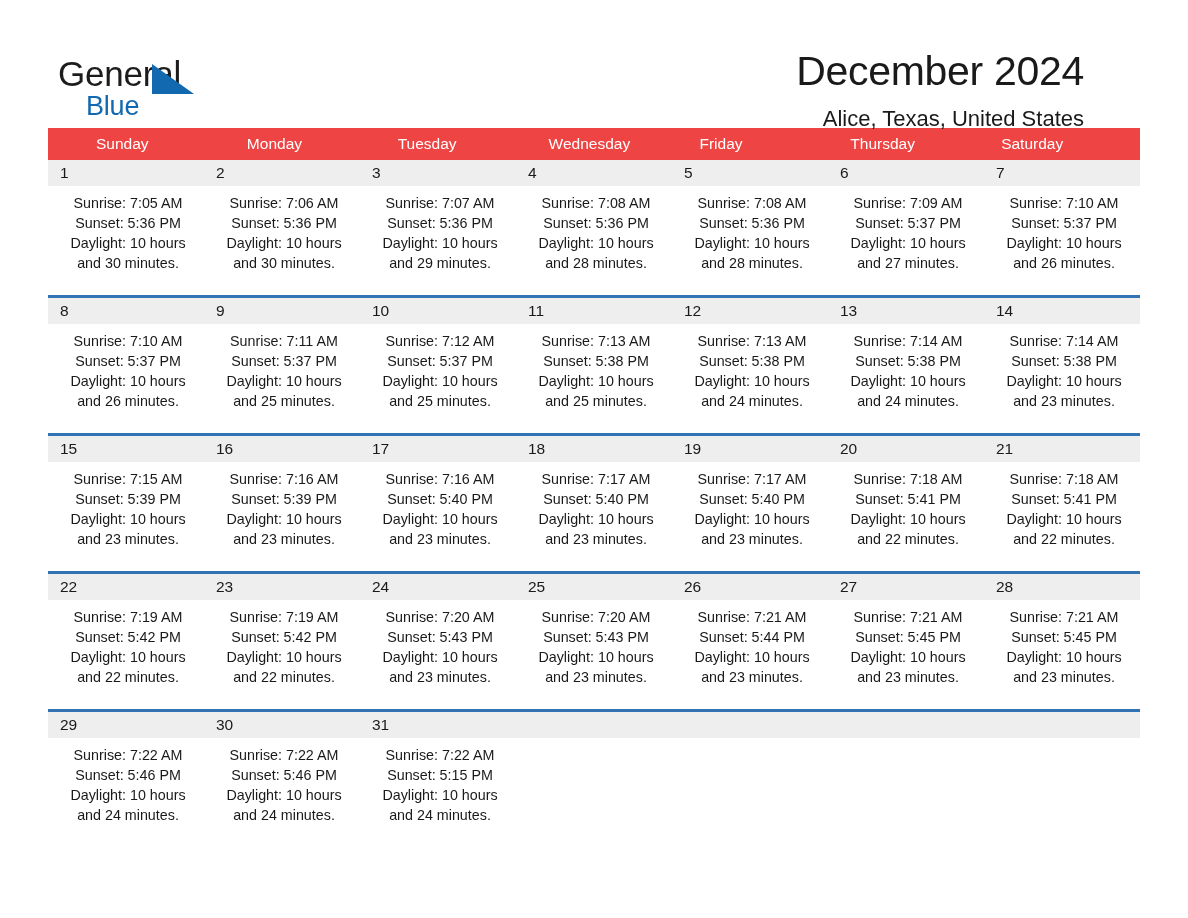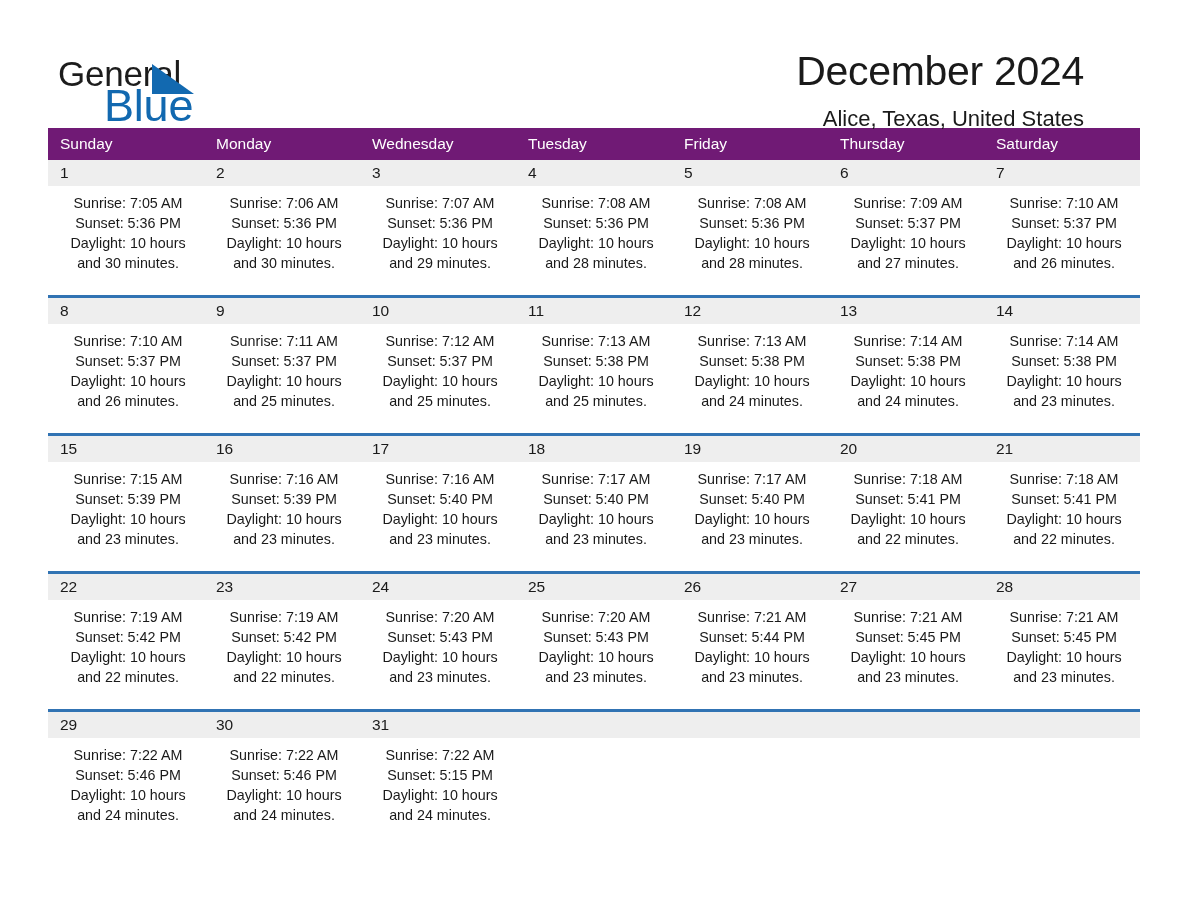--- a/index.html
+++ b/index.html
@@ -54,23 +54,23 @@
     position: absolute;
     left: 104px;
     top: 20px;
     width: 0;
     height: 0;
     border-left: 42px solid #1269b0;
     border-top: 30px solid transparent;
   }
   .logo-blue {
     position: absolute;
-    left: 56px;
+    left: 38px;
     top: 44px;
-    font-size: 45px;
+    font-size: 27px;
     line-height: 36px;
     color: #1269b0;
     font-weight: 400;
     letter-spacing: -0.2px;
   }
 
   .titles {
     text-align: right;
     flex: none;
     padding-top: 2px;
@@ -91,22 +91,23 @@
   }
 
   
   .calendar {
     margin-top: 22px;
     width: 1092px;
   }
 
   .weekday-header {
     display: flex;
-    background: #701a75;
+    background: #ef4444;
     height: 32px;
+    padding-left: 36px;
   }
   .weekday-cell {
     flex: 1 1 0;
     color: #ffffff;
     font-size: 15.5px;
     line-height: 32px;
     padding-left: 12px;
     box-sizing: border-box;
     white-space: nowrap;
   }
@@ -172,22 +173,22 @@
       <div class="location-title">Alice, Texas, United States</div>
     </div>
 
   </div>
 
   <div class="calendar">
 
     <div class="weekday-header">
       <div class="weekday-cell">Sunday</div>
       <div class="weekday-cell">Monday</div>
+      <div class="weekday-cell">Tuesday</div>
       <div class="weekday-cell">Wednesday</div>
-      <div class="weekday-cell">Tuesday</div>
       <div class="weekday-cell">Friday</div>
       <div class="weekday-cell">Thursday</div>
       <div class="weekday-cell">Saturday</div>
     </div>
 
     <div class="week-row first">
       <div class="day-cell">
         <div class="day-number-band"><span class="day-number">1</span></div>
         <div class="day-body">
           <div class="day-line">Sunrise: 7:05 AM</div>

